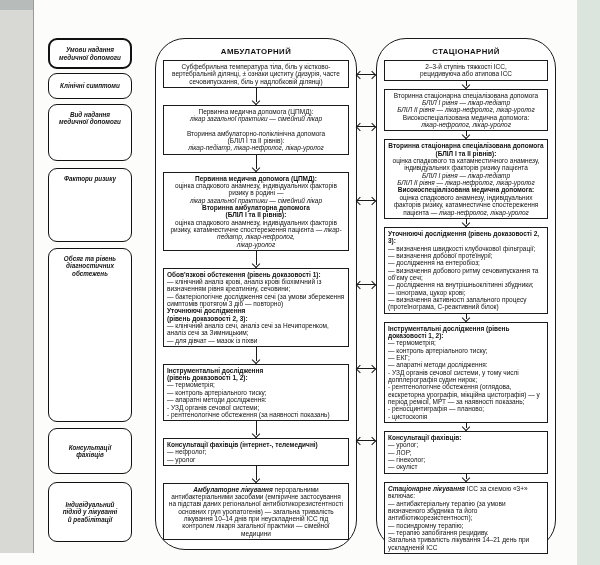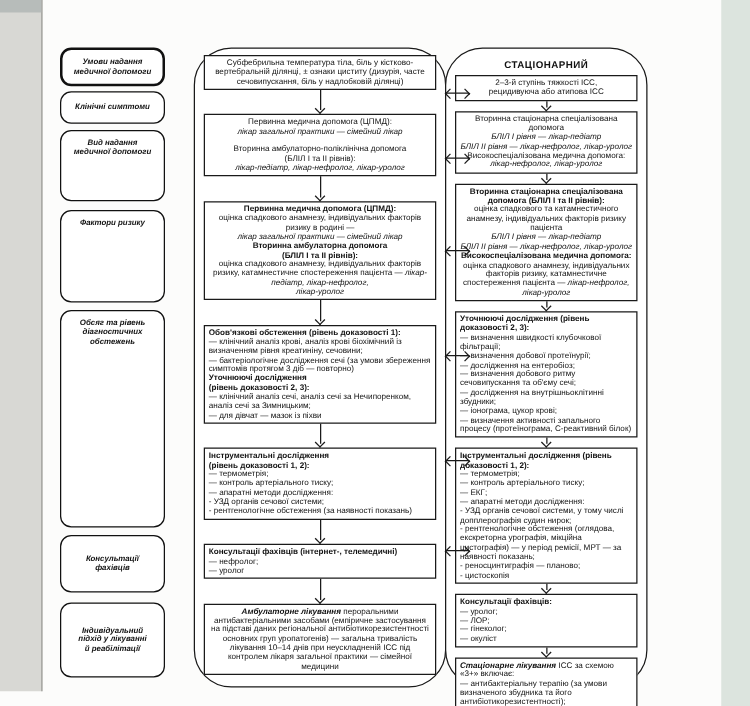--- a/index.html
+++ b/index.html
@@ -66,20 +66,21 @@
   <div class="side-box top-align" style="top:248px;height:174px;">Обсяг та рівень
 діагностичних
 обстежень</div>
   <div class="side-box" style="top:428px;height:46px;">Консультації
 фахівців</div>
   <div class="side-box" style="top:482px;height:60px;">Індивідуальний
 підхід у лікуванні
 й реабілітації</div>
 
   <div class="flow-col" style="left:155px;width:202px;">
+    <div class="col-header">АМБУЛАТОРНИЙ</div>
     <div class="boxes">
         <div class="box ta-c"><span>Субфебрильна температура тіла, біль у кістково-вертебральній ділянці, ± ознаки циститу (дизурія, часте сечовипускання, біль у надлобковій ділянці)</span></div>
         <div class="v-arrow">
           <i class="vl"></i>
           <i class="vh"></i>
         </div>
         <div class="box ta-c"><span>Первинна медична допомога (ЦПМД):
 </span><span class="itl">лікар загальної практики — сімейний лікар
 </span><span>
 Вторинна амбулаторно-поліклінічна допомога
@@ -126,21 +127,21 @@
 </span><span>— нефролог;
 — уролог</span></div>
         <div class="v-arrow">
           <i class="vl"></i>
           <i class="vh"></i>
         </div>
         <div class="box ta-c"><span class="bld itl">Амбулаторне лікування </span><span>пероральними антибактеріальними засобами (емпіричне застосування на підставі даних регіональної антибіотикорезистентності основних груп уропатогенів) — загальна тривалість лікування 10–14 днів при неускладненій ІСС під контролем лікаря загальної практики — сімейної медицини</span></div>
       </div>
   </div>
 
-  <div class="flow-col" style="left:356px;width:162px;">
+  <div class="flow-col" style="left:376px;width:180px;">
     <div class="col-header">СТАЦІОНАРНИЙ</div>
     <div class="boxes">
         <div class="box ta-c"><span>2–3-й ступінь тяжкості ІСС,
 рецидивуюча або атипова ІСС</span></div>
         <div class="v-arrow">
           <i class="vl"></i>
           <i class="vh"></i>
         </div>
         <div class="box ta-c"><span>Вторинна стаціонарна спеціалізована допомога
 </span><span class="itl">БЛІЛ І рівня — лікар-педіатр

